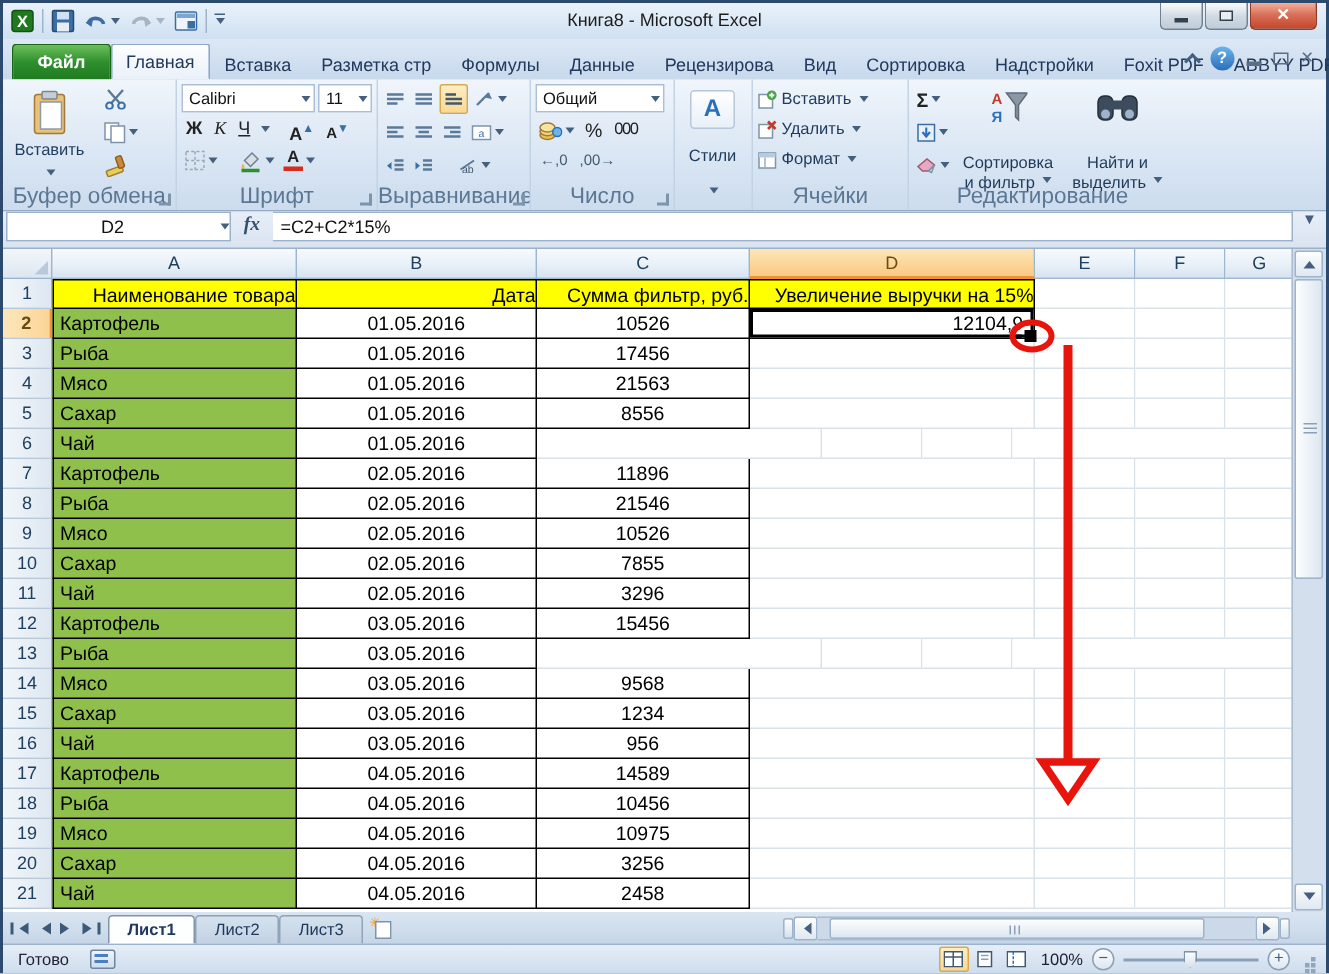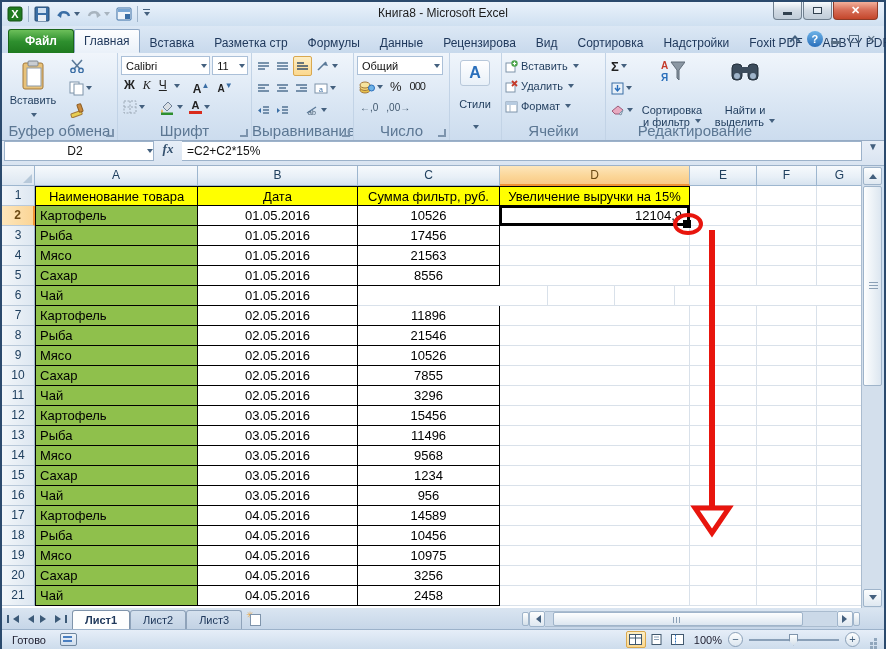--- a/index.html
+++ b/index.html
@@ -64,21 +64,21 @@
   .hdrrow,.grow{display:flex;height:20px}
   .corner{width:33px;flex:0 0 33px;background:linear-gradient(#f2f6fa,#dde7f1);border-right:1px solid #9db6cf;border-bottom:1px solid #9db6cf;position:relative}
   .corner::after{content:"";position:absolute;right:2px;bottom:2px;border-left:9px solid transparent;border-bottom:9px solid #b7c9da}
   .ch{flex:0 0 auto;background:linear-gradient(#f7fafd,#e7eff7 60%,#d7e3ef);border-right:1px solid #9db6cf;border-bottom:1px solid #9db6cf;text-align:center;font-size:12px;color:#20405f;line-height:19px}
   .ch.sel{background:linear-gradient(#fde6bb,#fbd596 60%,#f9c987);border-bottom:2px solid #ef9336;color:#6b4a14}
   .rh{width:33px;flex:0 0 33px;background:linear-gradient(90deg,#f2f6fa,#dde7f1);border-right:1px solid #9db6cf;border-bottom:1px solid #b9c9da;text-align:center;font-size:12px;color:#20405f;line-height:19px}
   .rh.sel{background:linear-gradient(90deg,#fde6bb,#fbd596);border-right:2px solid #ef9336;color:#6b4a14;font-weight:bold}
   .gcell{flex:0 0 auto;height:20px;font-size:13px;line-height:19px;overflow:hidden;white-space:nowrap;background:#fff}
   .pcell{border-right:1px solid #d9e1ea;border-bottom:1px solid #d9e1ea}
   .tb{border-right:1px solid #000;border-bottom:1px solid #000}
-  .hcell{background:#ffff00;border-top:1px solid #000;text-align:center;color:#000}
+  .hcell{background:#ffff00;border-top:1px solid #000;text-align:right;color:#000}
   .hleft{border-left:1px solid #000}
   .acell{background:#8fc04c;border-left:1px solid #000;padding-left:4px;text-align:left;color:#000}
   .ctr{text-align:center}
   .dsel{box-shadow:inset 0 0 0 2px #000;text-align:right;padding-right:7px;border-right:1px solid #000;border-bottom:1px solid #000}
 
   
   .vscroll{position:absolute;top:164px;right:2px;width:21px;height:442px;background:#d3dfec;border-left:1px solid #aabccf}
   .varrow{position:absolute;left:1px;width:19px;height:18px;background:linear-gradient(#fdfefe,#dfe8f1);border:1px solid #9fb4ca;border-radius:2px;display:flex;align-items:center;justify-content:center}
   .tri-up{width:0;height:0;border:4px solid transparent;border-bottom:5px solid #44607e;margin-top:-3px}
   .tri-down{width:0;height:0;border:4px solid transparent;border-top:5px solid #44607e;margin-bottom:-3px}
@@ -659,21 +659,20 @@
           <div class="gcell tb ctr" style="width: 142px;">15456</div>
           <div class="gcell pcell" style="width: 190px;"></div>
           <div class="gcell pcell" style="width: 67px;"></div>
           <div class="gcell pcell" style="width: 60px;"></div>
           <div class="gcell pcell" style="width: 46px; flex: 1 0 46px;"></div>
         </div>
         <div class="grow">
           <div class="rh">13</div>
           <div class="gcell tb acell" style="width: 163px;">Рыба</div>
           <div class="gcell tb ctr" style="width: 160px;">03.05.2016</div>
-          <div class="gcell tb ctr" style="width: 142px;">11496</div>
           <div class="gcell pcell" style="width: 190px;"></div>
           <div class="gcell pcell" style="width: 67px;"></div>
           <div class="gcell pcell" style="width: 60px;"></div>
           <div class="gcell pcell" style="width: 46px; flex: 1 0 46px;"></div>
         </div>
         <div class="grow">
           <div class="rh">14</div>
           <div class="gcell tb acell" style="width: 163px;">Мясо</div>
           <div class="gcell tb ctr" style="width: 160px;">03.05.2016</div>
           <div class="gcell tb ctr" style="width: 142px;">9568</div>

